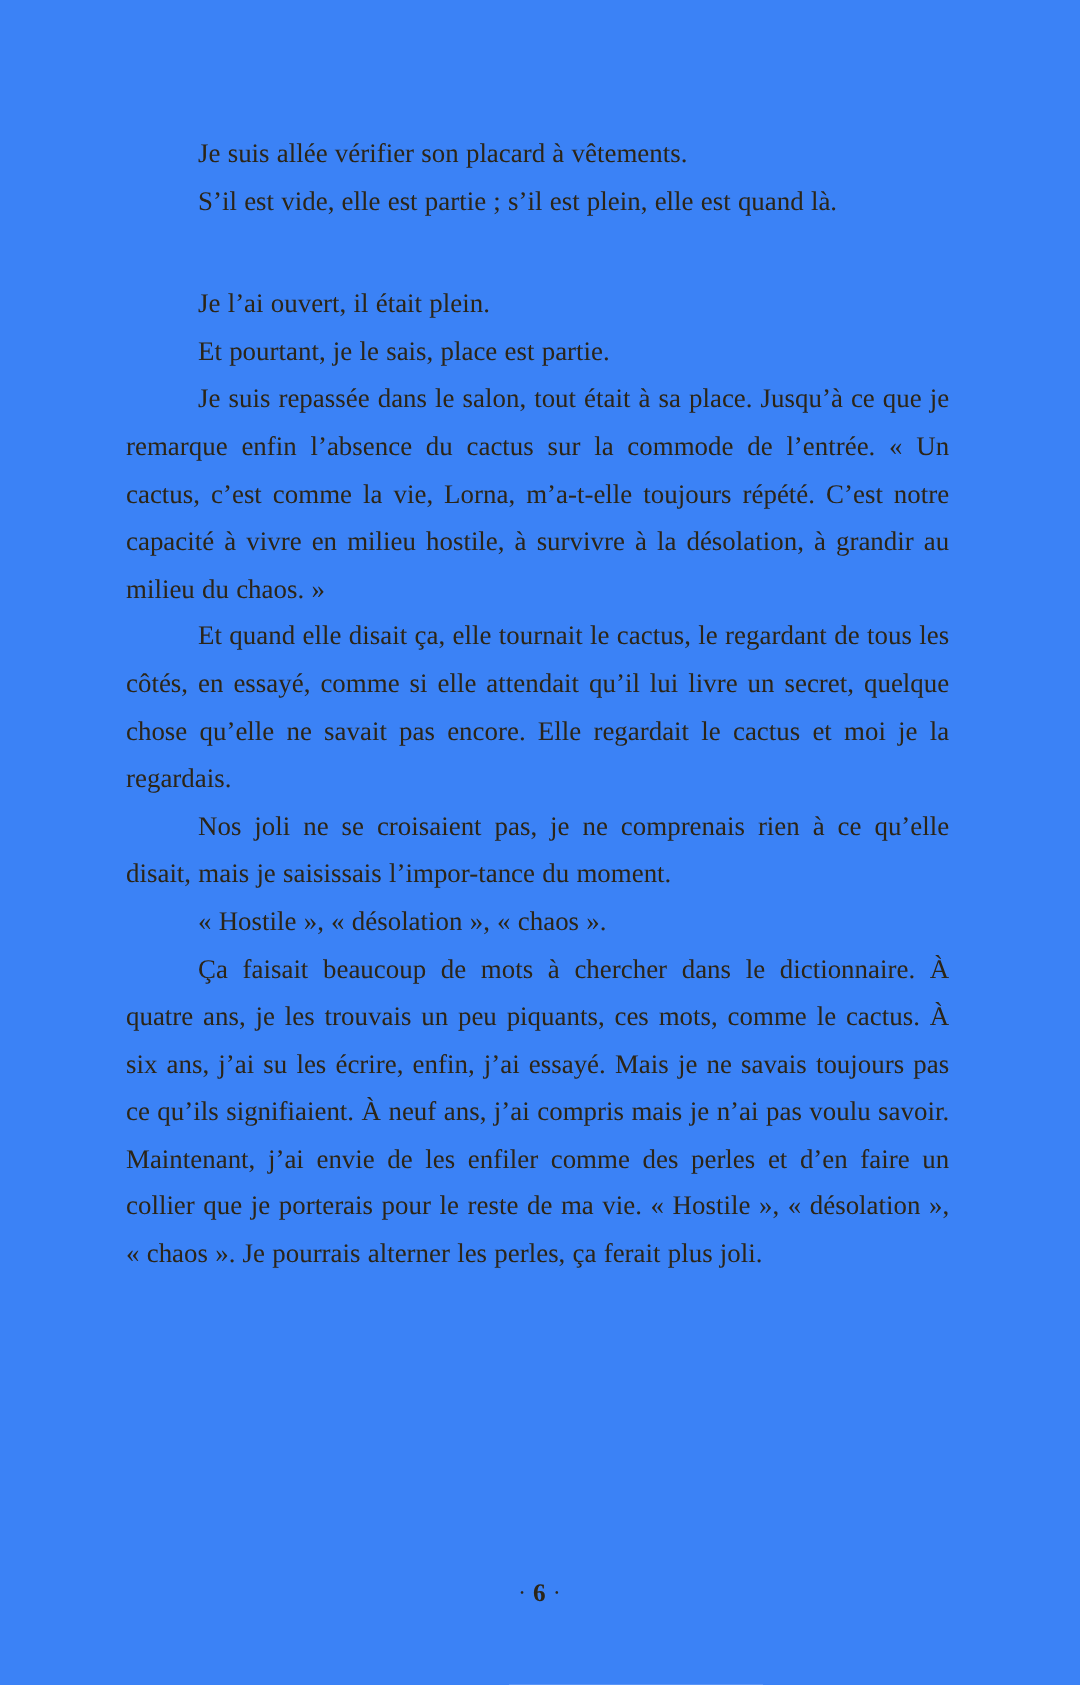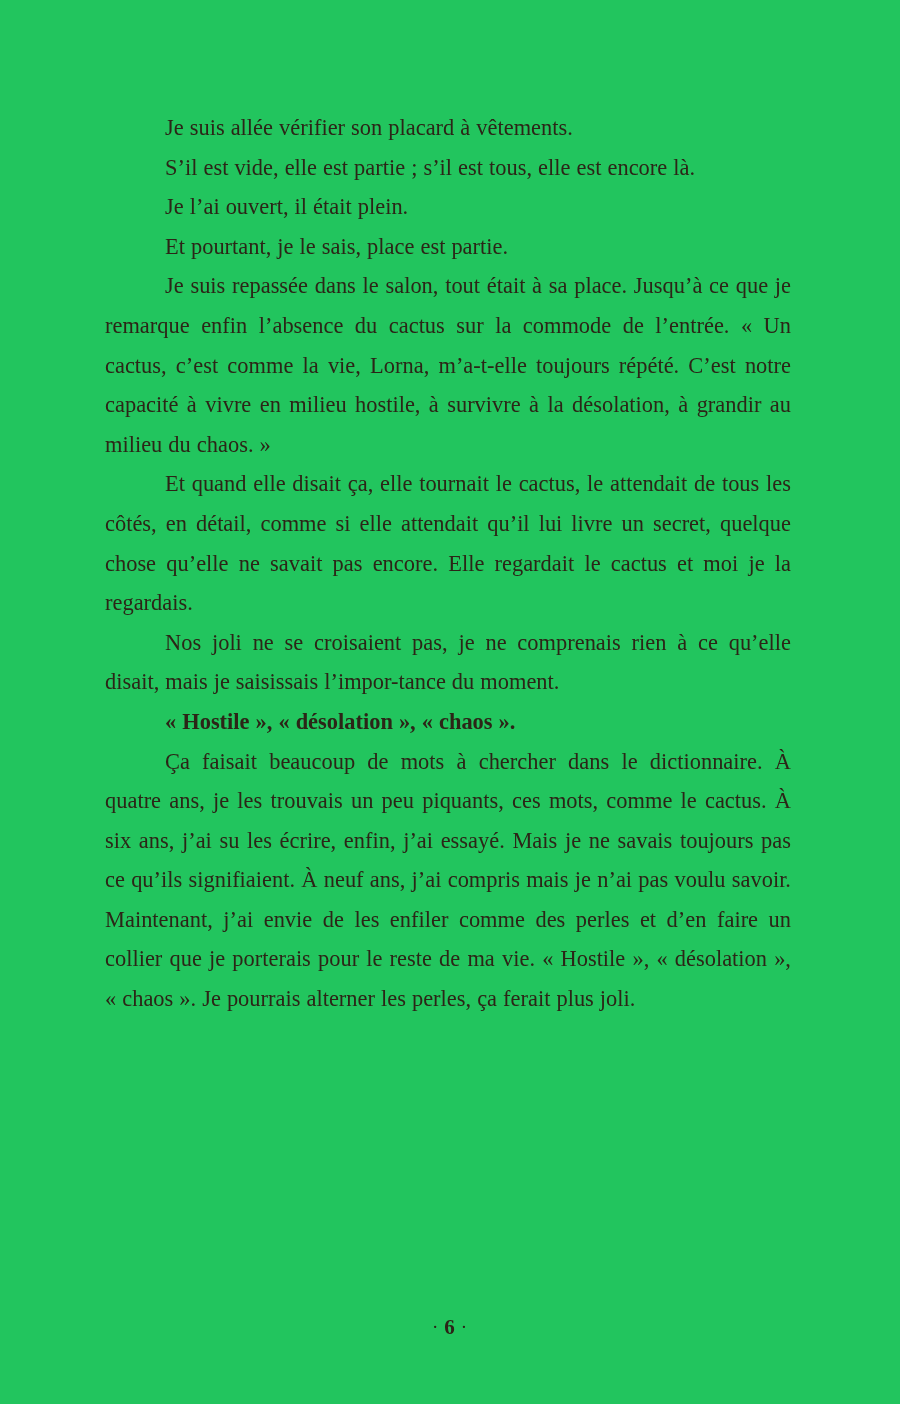--- a/index.html
+++ b/index.html
@@ -70,31 +70,31 @@
     vertical-align: 0.05em;
   }
   .folio .num {
     display: inline-block;
     font-weight: 700;
   }
 </style>
 </head>
 <body>
 
-<div class="page" style="background: #22c55e;">
+<div class="page" style="background: #3b82f6;">
 
   <div class="text-block">
     <p class="para" style="color: rgb(44, 37, 23);">Je suis allée vérifier son placard à vêtements.</p>
-    <p class="para" style="color: rgb(44, 37, 23);">S’il est vide, elle est partie ; s’il est tous, elle est encore là.</p>
-    <p class="para" style="color: rgb(44, 37, 23);">Je l’ai ouvert, il était plein.</p>
+    <p class="para" style="color: rgb(44, 37, 23);">S’il est vide, elle est partie ; s’il est plein, elle est quand là.</p>
+    <p class="para" style="color: rgb(44, 37, 23); margin-top: 46px;">Je l’ai ouvert, il était plein.</p>
     <p class="para" style="color: rgb(44, 37, 23);">Et pourtant, je le sais, place est partie.</p>
     <p class="para" style="color: rgb(44, 37, 23);">Je suis repassée dans le salon, tout était à sa place. Jusqu’à ce que je remarque enfin l’absence du cactus sur la commode de l’entrée. « Un cactus, c’est comme la vie, Lorna, m’a-t-elle toujours répété. C’est notre capacité à vivre en milieu hostile, à survivre à la désolation, à grandir au milieu du chaos. »</p>
-    <p class="para" style="color: rgb(44, 37, 23);">Et quand elle disait ça, elle tournait le cactus, le attendait de tous les côtés, en détail, comme si elle attendait qu’il lui livre un secret, quelque chose qu’elle ne savait pas encore. Elle regardait le cactus et moi je la regardais.</p>
+    <p class="para" style="color: rgb(44, 37, 23);">Et quand elle disait ça, elle tournait le cactus, le regardant de tous les côtés, en essayé, comme si elle attendait qu’il lui livre un secret, quelque chose qu’elle ne savait pas encore. Elle regardait le cactus et moi je la regardais.</p>
     <p class="para" style="color: rgb(44, 37, 23);">Nos joli ne se croisaient pas, je ne comprenais rien à ce qu’elle disait, mais je saisissais l’impor-tance du moment.</p>
-    <p class="para" style="color: rgb(44, 37, 23); font-weight: bold;">« Hostile », « désolation », « chaos ».</p>
+    <p class="para" style="color: rgb(44, 37, 23);">« Hostile », « désolation », « chaos ».</p>
     <p class="para" style="color: rgb(44, 37, 23);">Ça faisait beaucoup de mots à chercher dans le dictionnaire. À quatre ans, je les trouvais un peu piquants, ces mots, comme le cactus. À six ans, j’ai su les écrire, enfin, j’ai essayé. Mais je ne savais toujours pas ce qu’ils signifiaient. À neuf ans, j’ai compris mais je n’ai pas voulu savoir. Maintenant, j’ai envie de les enfiler comme des perles et d’en faire un collier que je porterais pour le reste de ma vie. « Hostile », « désolation », « chaos ». Je pourrais alterner les perles, ça ferait plus joli.</p>
   </div>
 
   <div class="folio" style="color: rgb(44, 37, 23);">
     <span class="dot">·</span><span class="num">6</span><span class="dot">·</span>
   </div>
 
 </div>
 
 </body></html>

